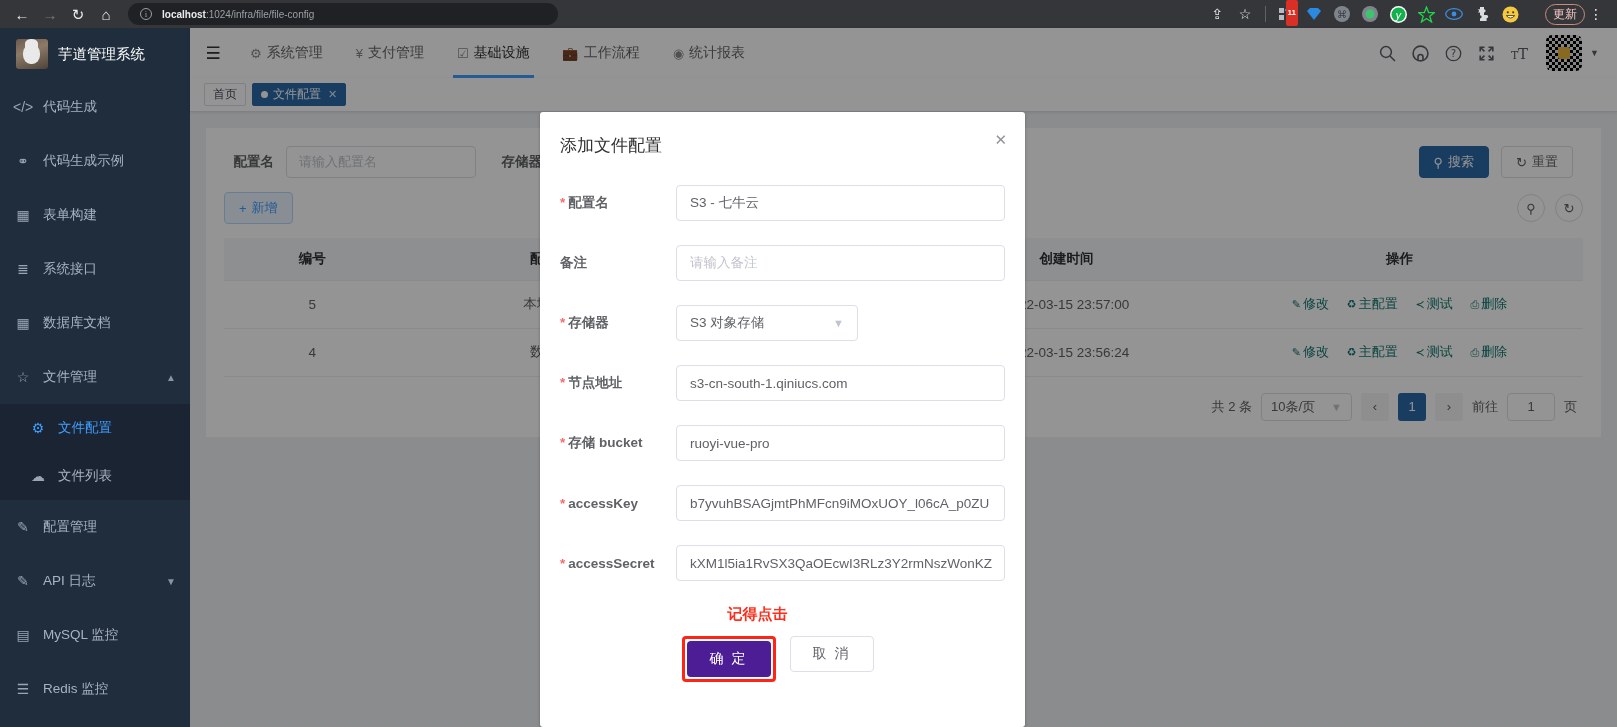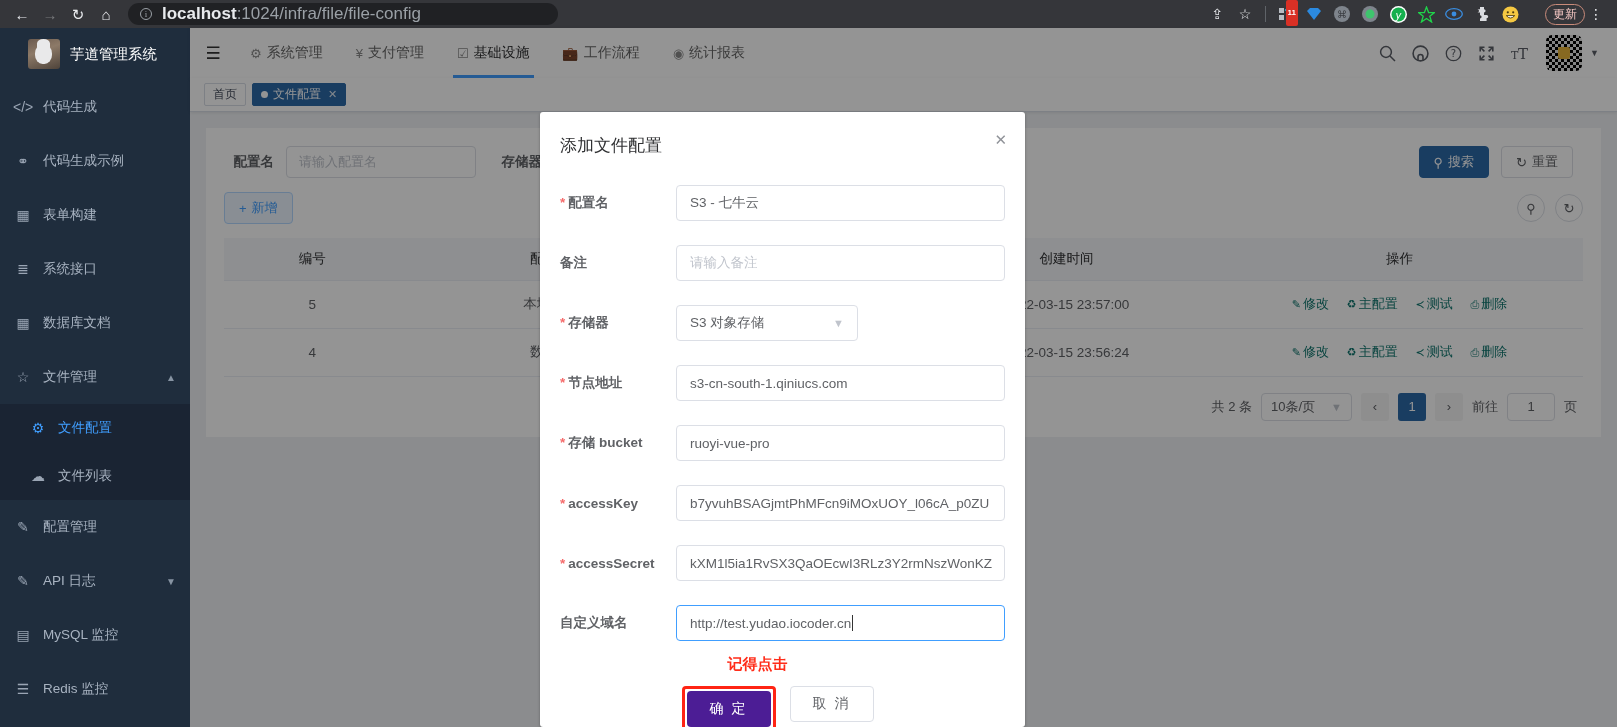--- a/index.html
+++ b/index.html
@@ -34,21 +34,21 @@
     display: flex; align-items: center;
     padding: 0 12px;
     min-width: 430px;
   }
   #omnibox .info-ic {
     width: 12px; height: 12px; border-radius: 50%;
     border: 1.2px solid #9aa0a6; color: #9aa0a6;
     font-size: 9px; line-height: 10px; text-align: center;
     margin-right: 10px; font-family: "Liberation Serif", serif;
   }
-  #url-text { font-size: 17px; color: #9aa0a6; white-space: nowrap; }
+  #url-text { font-size: 10px; color: #9aa0a6; white-space: nowrap; }
   #url-text b { color: #e8eaed; font-weight: 700; }
   #browser-right {
     margin-left: auto; display: flex; align-items: center; gap: 2px;
     padding-right: 4px;
   }
   .ext-ic {
     width: 26px; height: 24px;
     display: flex; align-items: center; justify-content: center;
     color: #e8eaed; font-size: 14px; position: relative;
   }
@@ -72,21 +72,21 @@
   
   #sidebar {
     width: 190px; flex: 0 0 190px; height: 699px;
     background: #1f2d3d;
     color: #bfcbd9;
     overflow: hidden;
     position: relative;
   }
   #brand {
     height: 52px; display: flex; align-items: center; gap: 10px;
-    padding-left: 28px;
+    padding-left: 16px;
   }
   #brand-logo {
     width: 32px; height: 30px; border-radius: 3px;
     background: linear-gradient(160deg,#6b5a4e 0%,#8d7a68 40%,#4e433a 100%);
     position: relative; overflow: hidden; flex: 0 0 auto;
   }
   #brand-logo::after {
     content: ""; position: absolute; left: 7px; top: 5px;
     width: 17px; height: 20px; border-radius: 48% 48% 45% 45%;
     background: #e9e9ea;
@@ -202,21 +202,21 @@
   .toolbar-row { display: flex; align-items: center; margin-bottom: 14px; }
   .round-ic {
     width: 28px; height: 28px; border-radius: 50%; border: 1px solid #dcdfe6;
     display: flex; align-items: center; justify-content: center;
     font-size: 13px; color: #606266; margin-left: 10px; background: #fff;
   }
 
   
   table.tbl { width: 100%; border-collapse: collapse; font-size: 13.5px; }
   table.tbl th {
-    background: #f5f7fa; color: #303133; font-weight: 400;
+    background: #f5f7fa; color: #303133; font-weight: 700;
     height: 42px; border-bottom: 1px solid #ebeef5; text-align: center;
   }
   table.tbl td {
     height: 48px; border-bottom: 1px solid #ebeef5; text-align: center;
     color: #606266;
   }
   .mini-btn {
     display: inline-block; border: 1px solid #dcdfe6; border-radius: 3px;
     padding: 3px 9px; font-size: 12px; color: #909399; background: #fff;
   }
@@ -658,27 +658,20 @@
       <div class="frow">
         <div class="flabel"><span class="req">*</span><span>accessKey</span></div>
         <div class="fctl">b7yvuhBSAGjmtPhMFcn9iMOxUOY_l06cA_p0ZU</div>
       </div>
 
       <div class="frow">
         <div class="flabel"><span class="req">*</span><span>accessSecret</span></div>
         <div class="fctl">kXM1l5ia1RvSX3QaOEcwI3RLz3Y2rmNszWonKZ</div>
       </div>
 
-      <div class="frow" style="margin-bottom:14px">
-        <div class="flabel"><span>自定义域名</span></div>
-        <div class="fctl focus">
-          <span>http://test.yudao.iocoder.cn</span>
-            <span class="cursor-bar"></span>
-        </div>
-      </div>
 
       <div id="annot">记得点击</div>
 
       <div id="modal-footer">
         <div id="confirm-wrap">
           <div class="mbtn primary">确 定</div>
         </div>
         <div class="mbtn plain">取 消</div>
       </div>
     </div>

